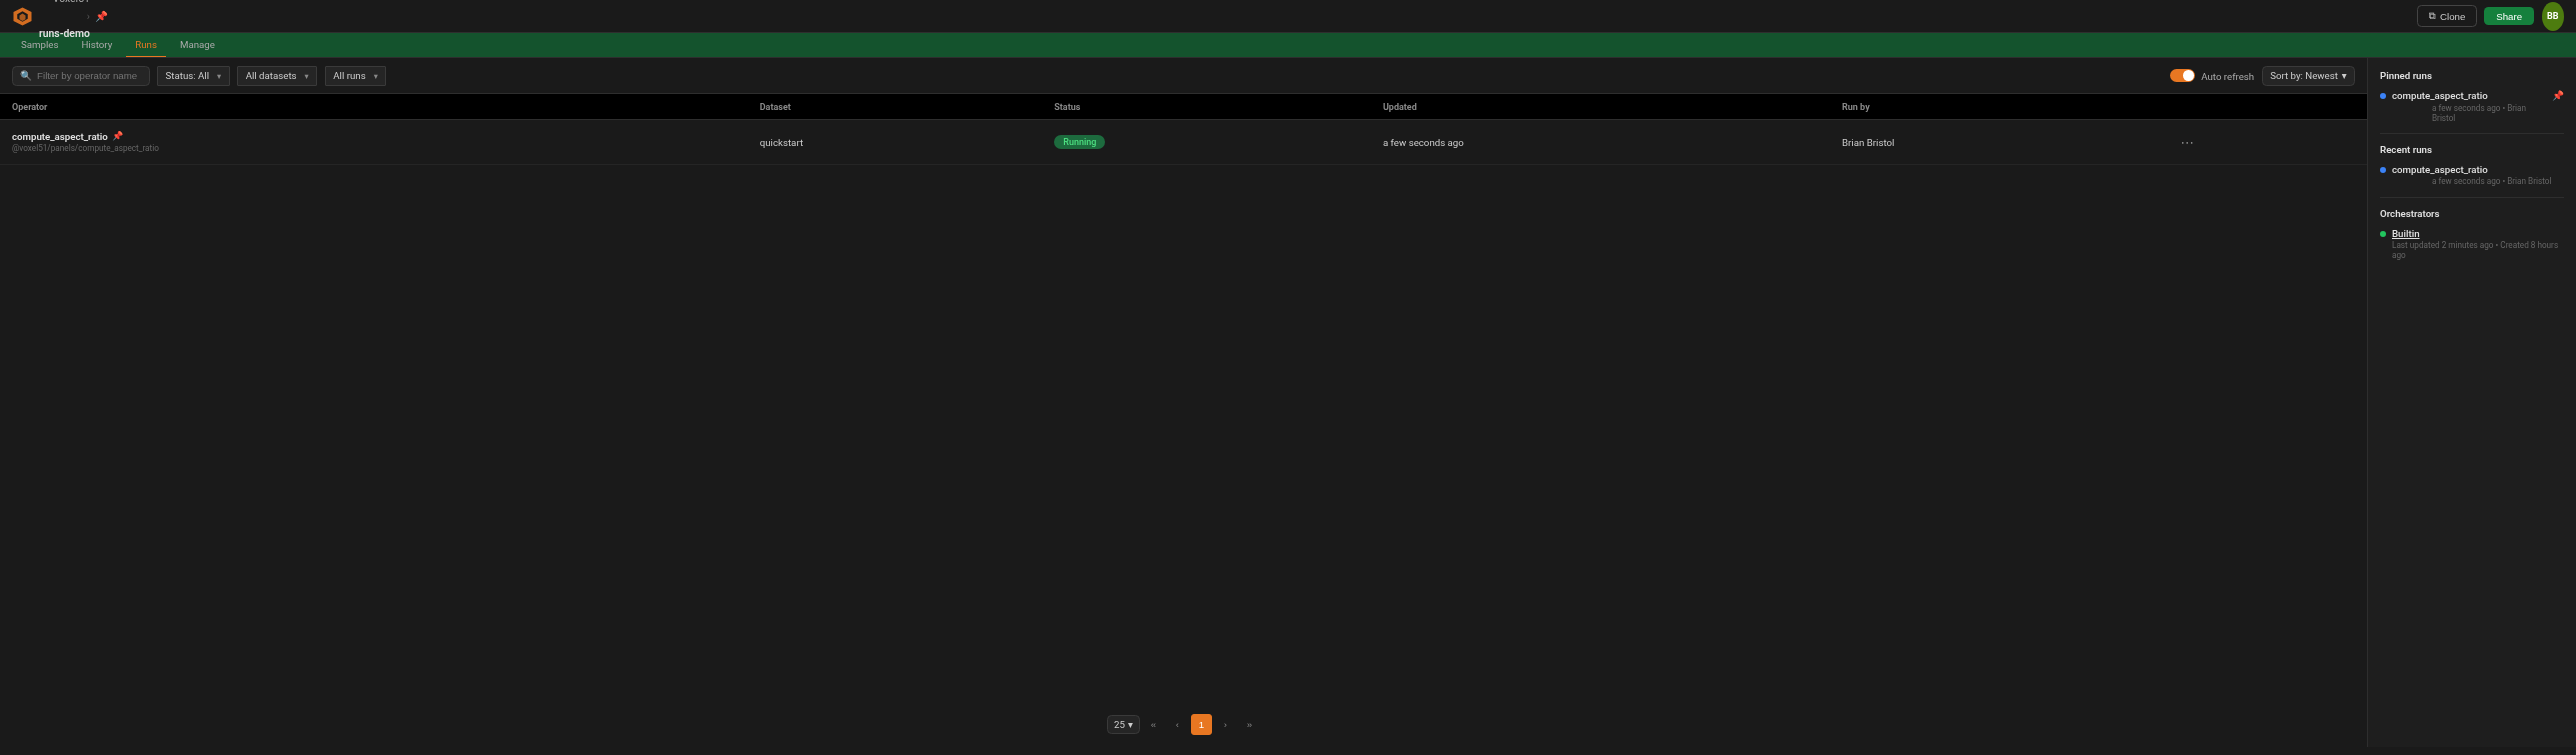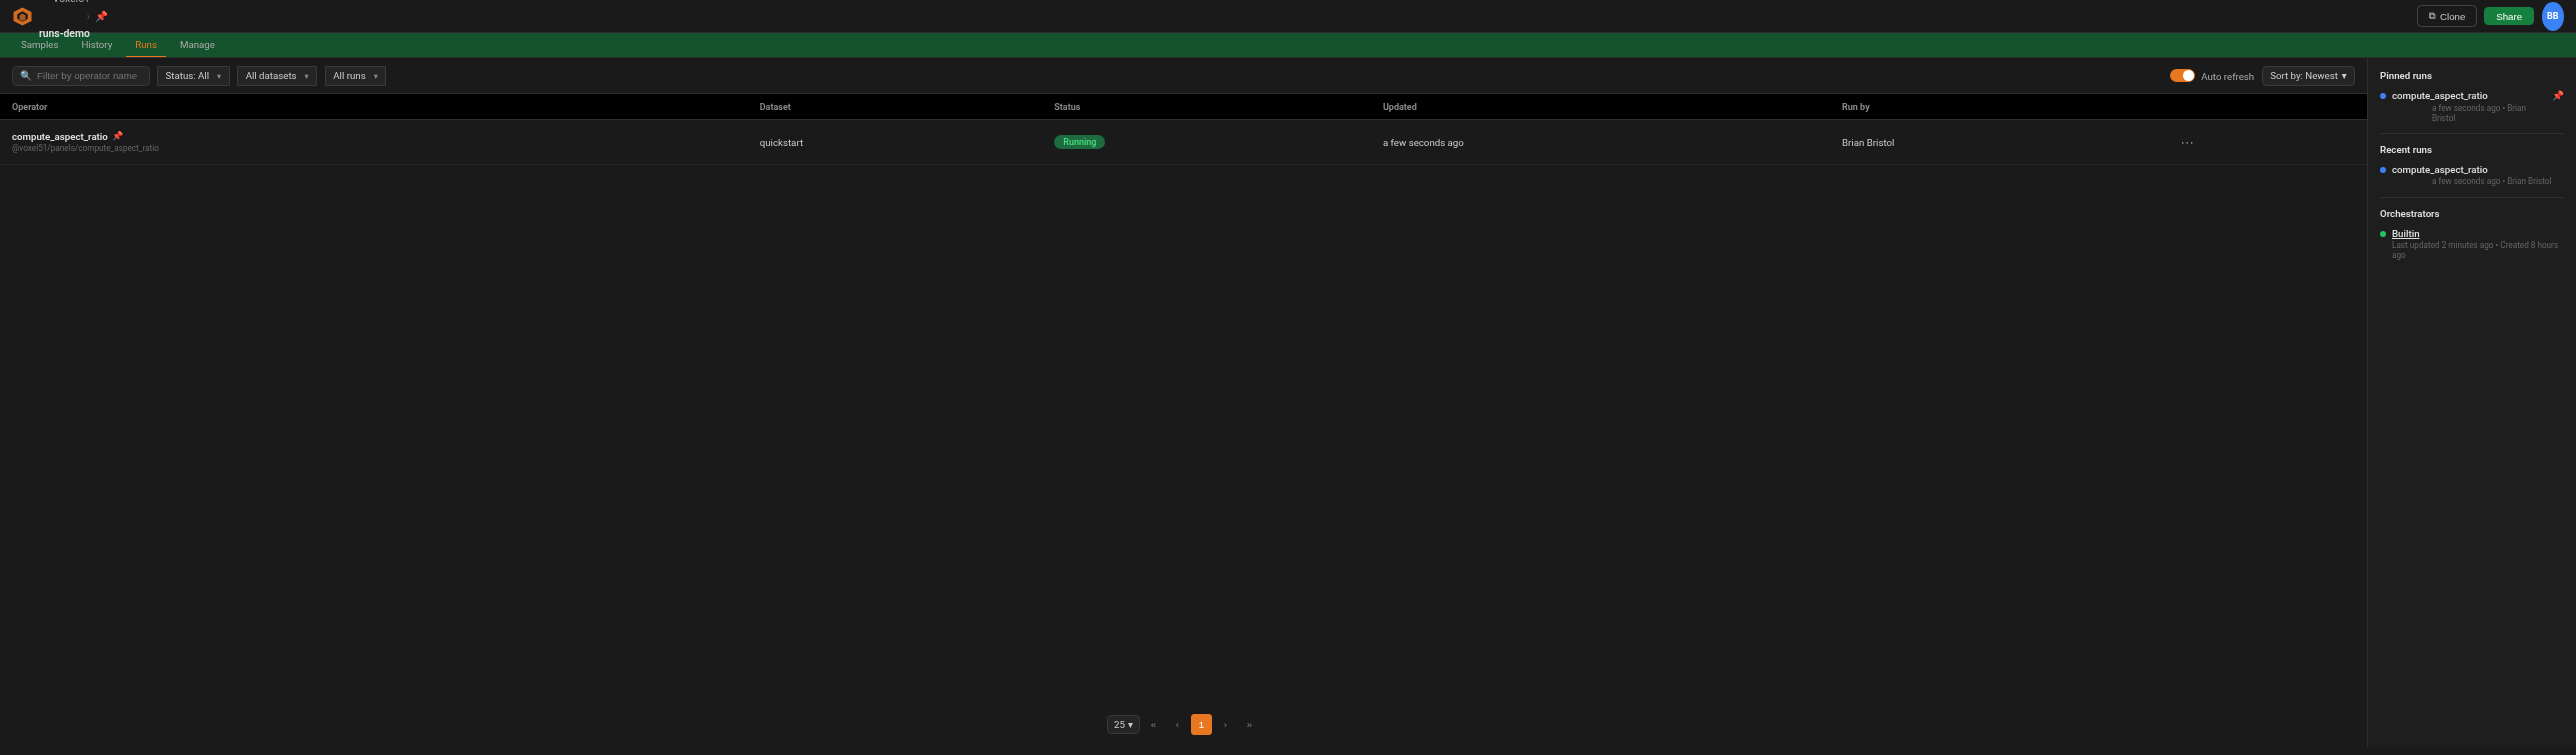--- a/index.html
+++ b/index.html
@@ -70,21 +70,21 @@
       border-radius: 4.5px;
       padding: 3.7px 12px;
       cursor: pointer;
       font-size: 9.7px;
       font-weight: 500;
     }
     .avatar {
       width: 22.4px;
       height: 29px;
       border-radius: 50%;
-      background: #3b82f6;
+      background: #4d7c0f;
       display: flex;
       align-items: center;
       justify-content: center;
       font-size: 9px;
       font-weight: 700;
       color: #fff;
     }
 
     
     .nav-tabs {

